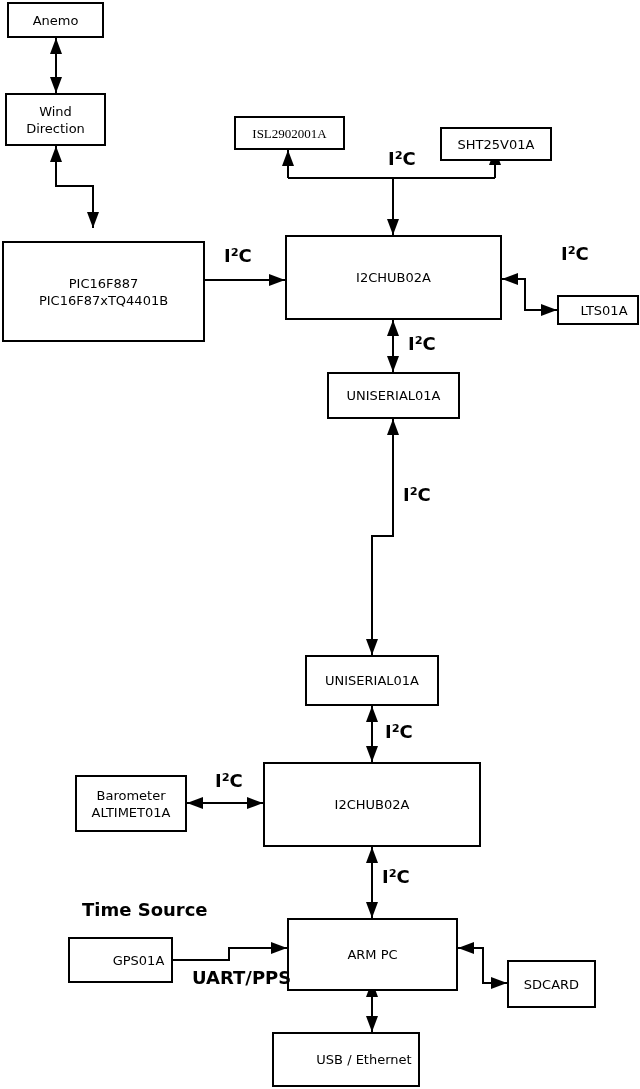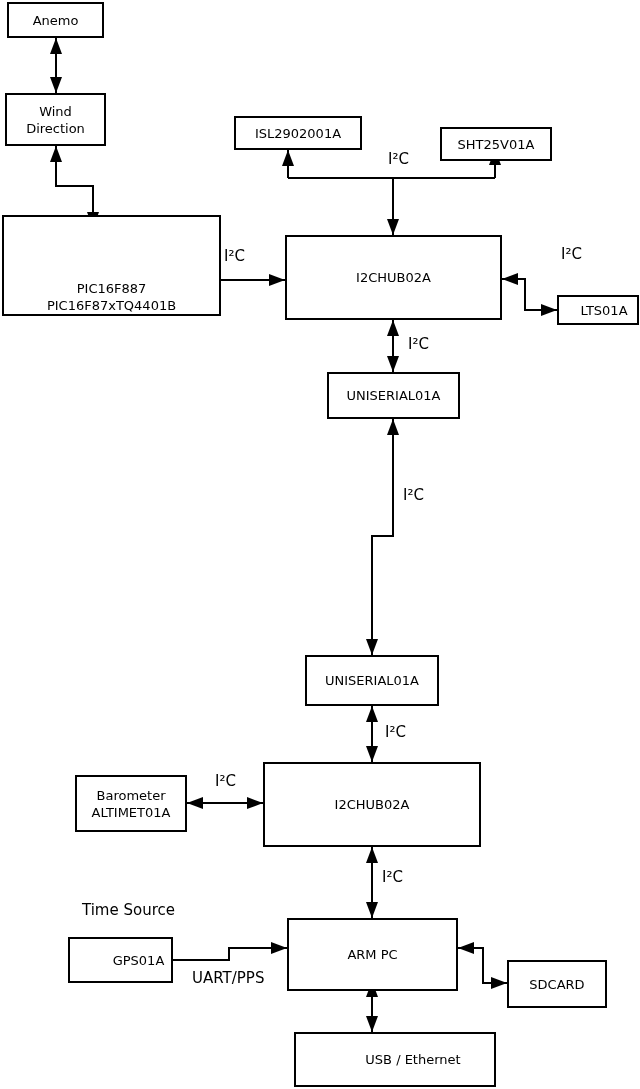--- a/index.html
+++ b/index.html
@@ -37,23 +37,24 @@
     flex-direction: column;
     align-items: center;
     justify-content: center;
     text-align: center;
     font-size: 13px;
     line-height: 17px;
     white-space: nowrap;
   }
   .elabel {
     position: absolute;
-    font-size: 15px;
+    font-size: 18px;
     line-height: 16px;
     white-space: nowrap;
+    font-weight: bold;
   }
 </style>
 </head>
 <body>
 
 <div id="canvas">
 
   <svg id="wires" width="640" height="1089" viewBox="0 0 640 1089" xmlns="http://www.w3.org/2000/svg">
     <defs>
       <marker id="arrow" viewBox="0 0 16 12" markerWidth="16" markerHeight="12" refX="16" refY="6" orient="auto-start-reverse" markerUnits="userSpaceOnUse">
@@ -82,26 +83,26 @@
   <div class="node" style="left:5px; top:93px; width:101px; height:53px;">
     <span class="nl">Wind</span>
     <span class="nl">Direction</span>
   </div>
 
   <div class="node" style="left:7px; top:2px; width:97px; height:36px;">
     <span class="nl">Anemo</span>
     <span class="nl"></span>
   </div>
 
-  <div class="node" style="left:2px; top:215px; width:219px; height:101px;justify-content:flex-end;">
+  <div class="node" style="left:2px; top:241px; width:203px; height:101px;">
     <span class="nl">PIC16F887</span>
     <span class="nl">PIC16F87xTQ4401B</span>
   </div>
 
-  <div class="node" style="left:234px; top:116px; width:128px; height:34px;">
+  <div class="node" style="left:234px; top:116px; width:111px; height:34px;font-family:Liberation Serif, serif;">
     <span class="nl">ISL2902001A</span>
     <span class="nl"></span>
   </div>
 
   <div class="node" style="left:440px; top:115px; width:112px; height:34px;margin-top:12px;">
     <span class="nl">SHT25V01A</span>
     <span class="nl"></span>
   </div>
 
   <div class="node" style="left:285px; top:235px; width:217px; height:85px;">
@@ -137,26 +138,26 @@
   <div class="node" style="left:287px; top:918px; width:171px; height:73px;">
     <span class="nl">ARM PC</span>
     <span class="nl"></span>
   </div>
 
   <div class="node" style="left:68px; top:937px; width:105px; height:46px;padding-left:36px;">
     <span class="nl">GPS01A</span>
     <span class="nl"></span>
   </div>
 
-  <div class="node" style="left:507px; top:960px; width:100px; height:48px;text-align:center;">
+  <div class="node" style="left:507px; top:960px; width:89px; height:48px;text-align:center;">
     <span class="nl">SDCARD</span>
     <span class="nl"></span>
   </div>
 
-  <div class="node" style="left:294px; top:1032px; width:202px; height:55px;padding-left:36px;">
+  <div class="node" style="left:272px; top:1032px; width:148px; height:55px;padding-left:36px;">
     <span class="nl">USB / Ethernet</span>
     <span class="nl"></span>
   </div>
 
   <span class="elabel" style="left:388px; top:151px;">I²C</span>
   <span class="elabel" style="left:224px; top:248px;">I²C</span>
   <span class="elabel" style="left:561px; top:246px;">I²C</span>
   <span class="elabel" style="left:408px; top:336px;">I²C</span>
   <span class="elabel" style="left:403px; top:487px;">I²C</span>
   <span class="elabel" style="left:385px; top:724px;">I²C</span>

